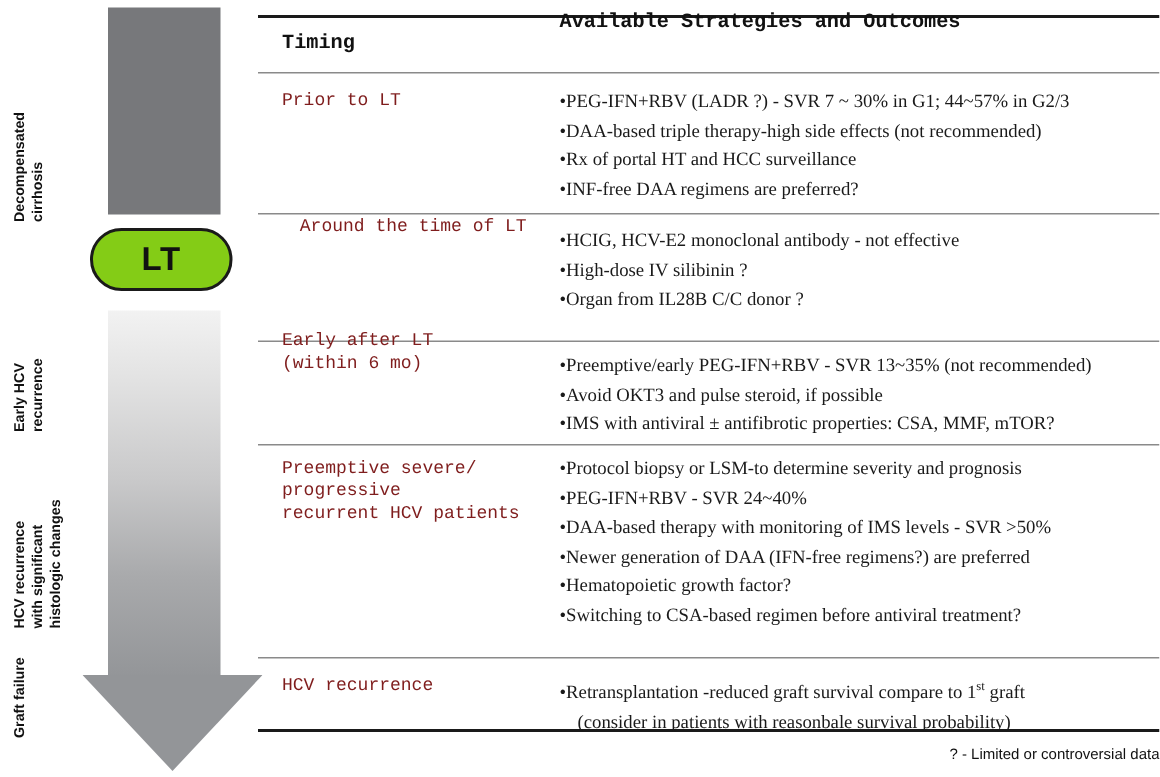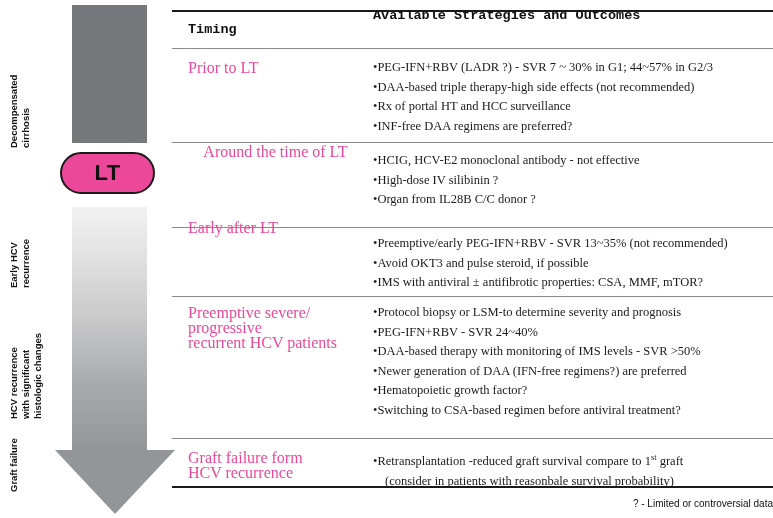--- a/index.html
+++ b/index.html
@@ -20,21 +20,21 @@
     text-align:left;
   }
 
   
   .arrow-top-block{
     position:absolute;left:72px;top:5px;width:75px;height:138px;
     background:#77787b;
   }
   .lt-pill{
     position:absolute;left:60px;top:152px;width:95px;height:42px;
-    border:2.5px solid #1a1a1a;border-radius:21px;background:#ec4899;
+    border:2.5px solid #1a1a1a;border-radius:21px;background:#84cc16;
     display:flex;align-items:center;justify-content:center;
     box-sizing:border-box;
   }
   .lt-pill span{
     font-family:"Liberation Sans",sans-serif;
     font-weight:bold;font-size:22px;color:#111;letter-spacing:.5px;
   }
   .arrow-grad-block{
     position:absolute;left:72px;top:207px;width:75px;height:245px;
     background:linear-gradient(to bottom,#f2f2f2 0%,#e3e3e3 18%,#c9c9ca 46%,#a9aaac 72%,#939598 100%);
@@ -46,22 +46,22 @@
   
   .table-wrap{position:absolute;left:172px;top:0;width:601px;height:518px;}
   .rule-thick{position:absolute;left:0;width:601px;height:2px;background:#1a1a1a;}
   .rule-thin{position:absolute;left:0;width:601px;height:1px;background:#8a8a8a;}
 
   .th{
     position:absolute;font-family:Liberation Mono, monospace;
     font-weight:bold;font-size:13.5px;color:#111;white-space:nowrap;
   }
   .cell-timing{
-    position:absolute;font-family:Liberation Serif, serif;
-    font-size:16px;line-height:15px;color:#ec4899;width:175px;
+    position:absolute;font-family:Liberation Mono, monospace;
+    font-size:12px;line-height:15px;color:#7f1d1d;width:175px;
   }
   .cell-items{
     position:absolute;font-family:"Liberation Serif",serif;
     font-size:12.5px;line-height:19.5px;color:#1a1a1a;width:415px;
   }
   .cell-items div{white-space:nowrap;}
   .cell-items div.indent{padding-left:12px;}
   .footnote{
     position:absolute;right:0;font-family:"Liberation Sans",sans-serif;
     font-size:10px;color:#111;white-space:nowrap;
@@ -130,20 +130,21 @@
     <div>Around the time of LT</div>
   </div>
   <div class="cell-items" style="left:201px;top:151px;">
     <div>•HCIG, HCV-E2 monoclonal antibody - not effective</div>
     <div>•High-dose IV silibinin ?</div>
     <div>•Organ from IL28B C/C donor ?</div>
   </div>
 
   <div class="cell-timing" style="left:16px;top:220px;">
     <div>Early after LT</div>
+    <div>(within 6 mo)</div>
   </div>
   <div class="cell-items" style="left:201px;top:234px;">
     <div>•Preemptive/early PEG-IFN+RBV - SVR 13~35% (not recommended)</div>
     <div>•Avoid OKT3 and pulse steroid, if possible</div>
     <div>•IMS with antiviral ± antifibrotic properties: CSA, MMF, mTOR?</div>
   </div>
 
   <div class="cell-timing" style="left:16px;top:305px;">
     <div>Preemptive severe/</div>
     <div>progressive</div>
@@ -152,21 +153,20 @@
   <div class="cell-items" style="left:201px;top:303px;">
     <div>•Protocol biopsy or LSM-to determine severity and prognosis</div>
     <div>•PEG-IFN+RBV - SVR 24~40%</div>
     <div>•DAA-based therapy with monitoring of IMS levels - SVR &gt;50%</div>
     <div>•Newer generation of DAA (IFN-free regimens?) are preferred</div>
     <div>•Hematopoietic growth factor?</div>
     <div>•Switching to CSA-based regimen before antiviral treatment?</div>
   </div>
 
   <div class="cell-timing" style="left:16px;top:450px;">
-    <div>Graft failure form</div>
     <div>HCV recurrence</div>
   </div>
   <div class="cell-items" style="left:201px;top:448px;">
     <div id="row5-item0">•Retransplantation -reduced graft survival compare to 1<sup>st</sup> graft</div>
     <div class="indent">(consider in patients with reasonbale survival probability)</div>
   </div>
 
   <div class="footnote" style="top:498px;">? - Limited or controversial data</div>
 </div>
 

